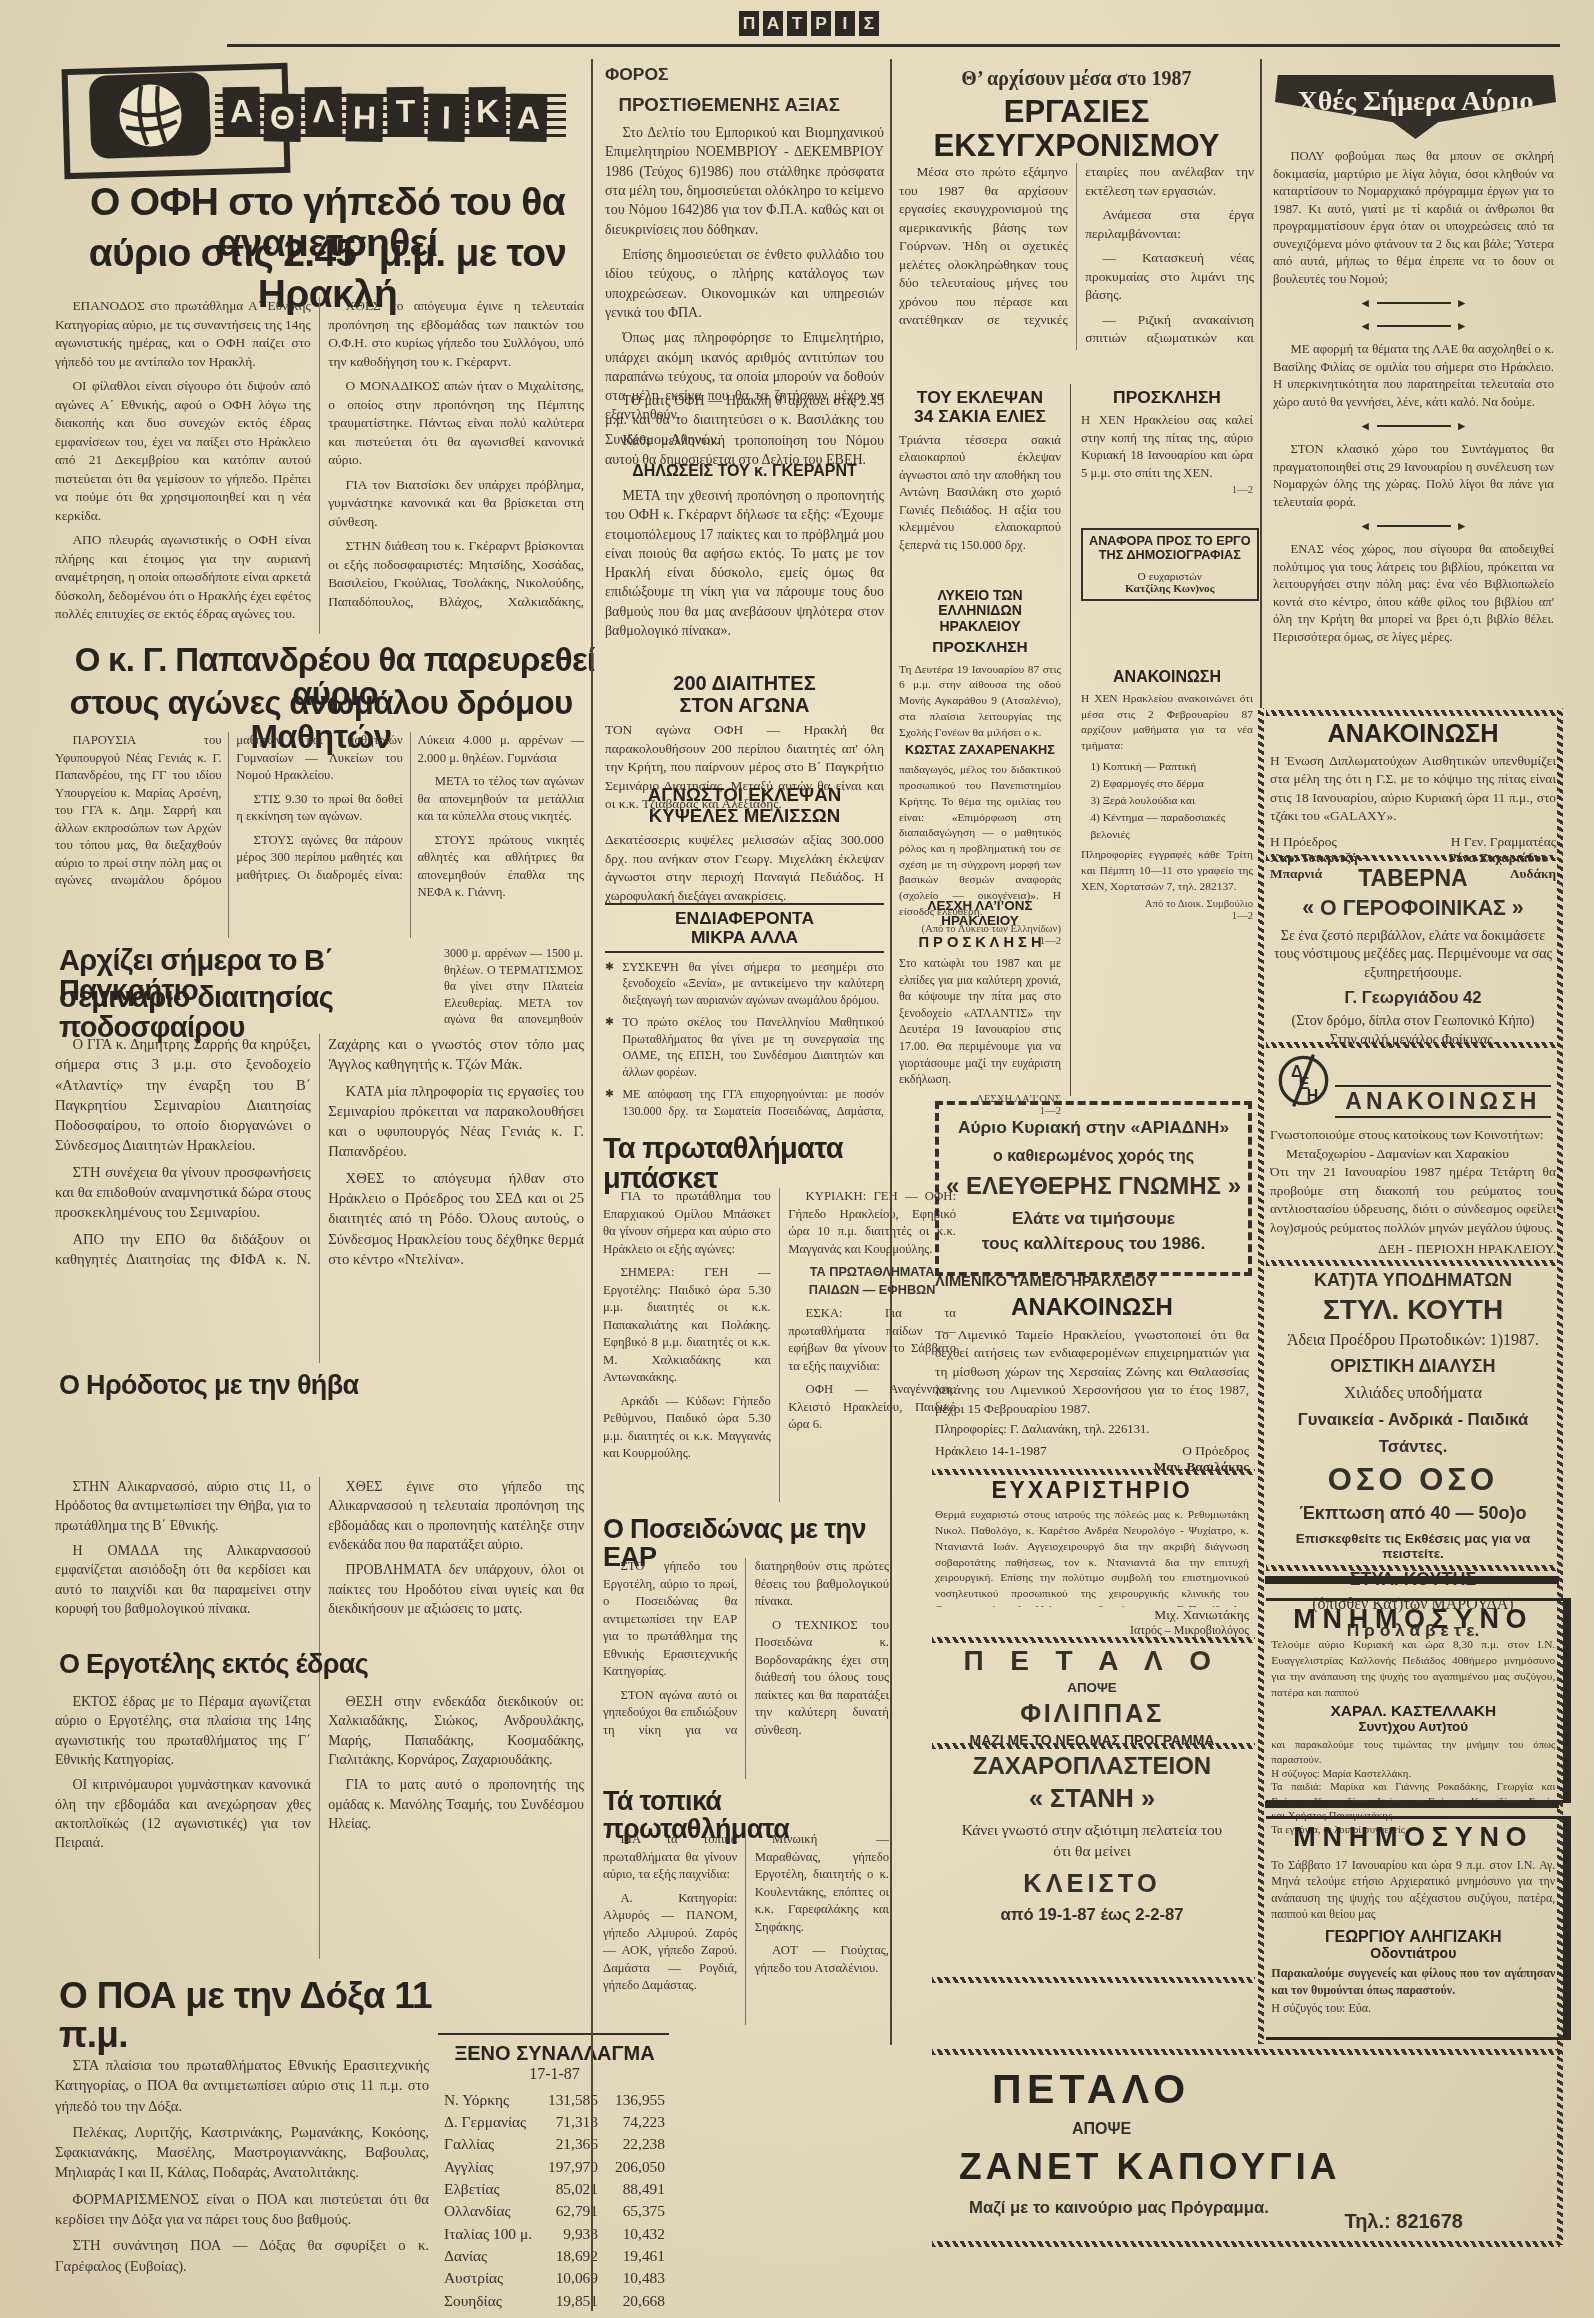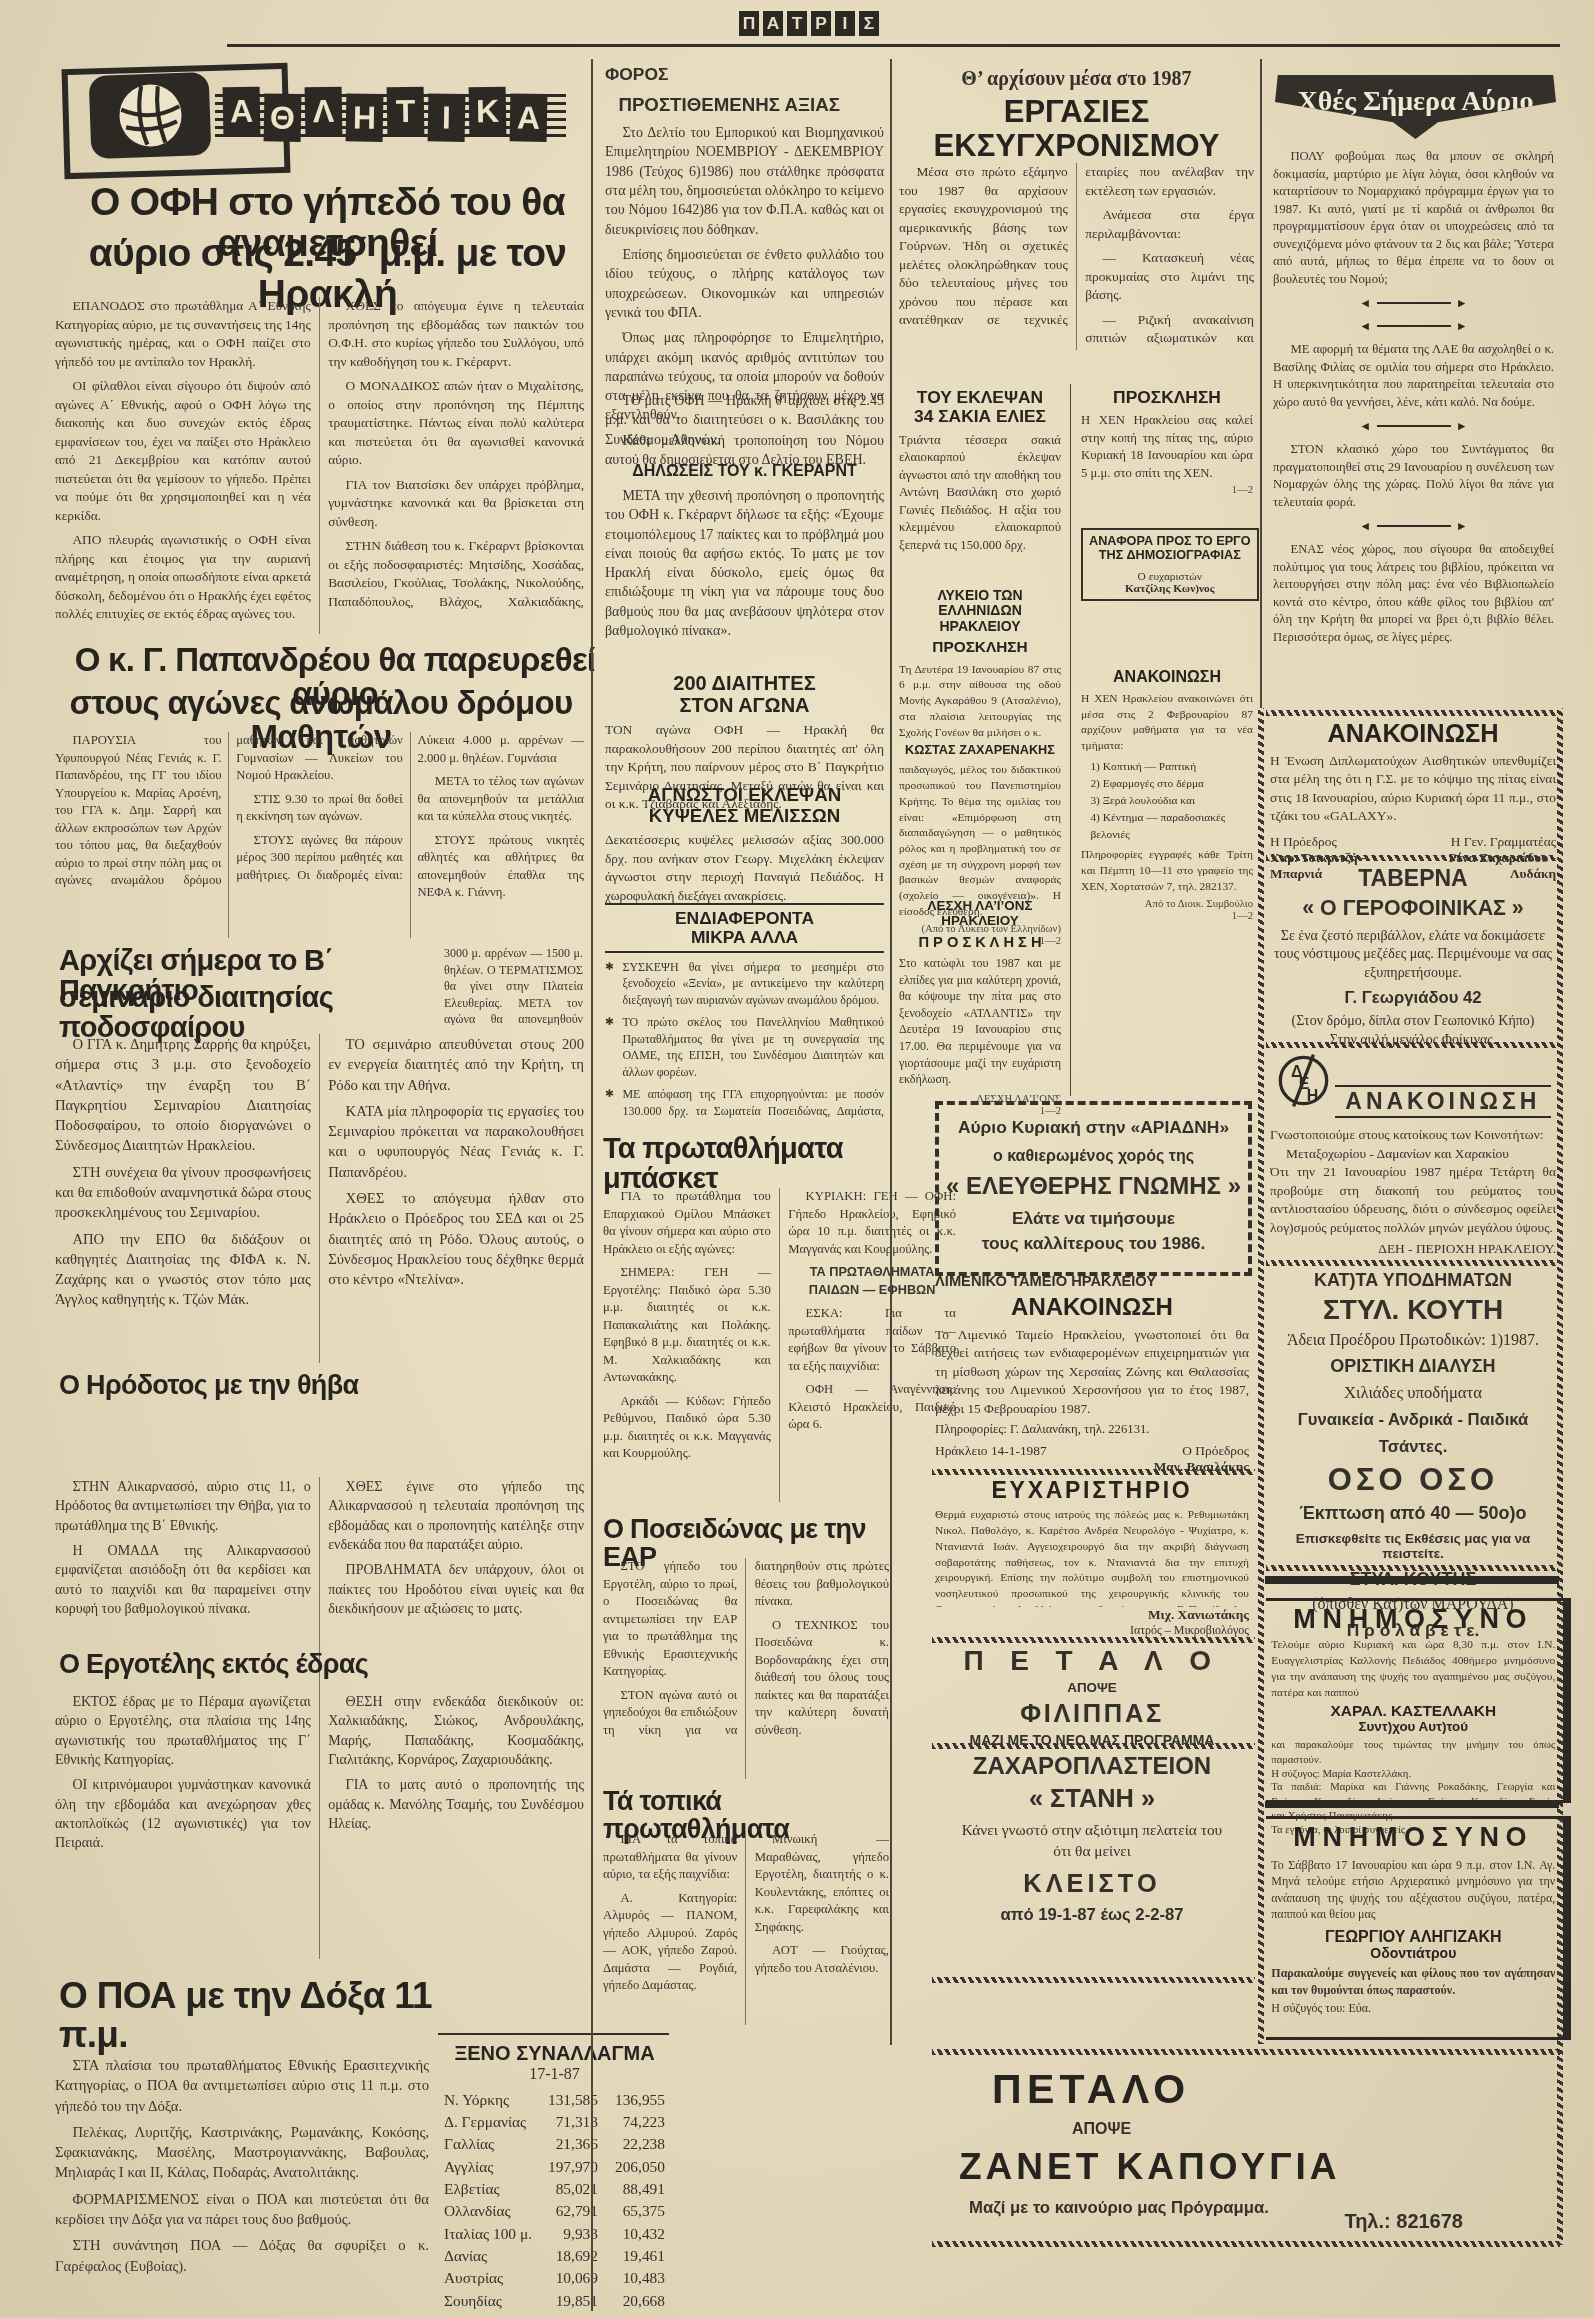--- a/index.html
+++ b/index.html
@@ -99,21 +99,20 @@
   </div>
 
   <div class="headline-left abs" style="left:59px;top:945px;width:374px;font-size:29px;">Αρχίζει σήμερα το Β΄ Παγκρήτιο</div>
   <div class="headline-left abs" style="left:59px;top:982px;width:374px;font-size:29px;">σεμινάριο διαιτησίας ποδοσφαίρου</div>
   <div class="body-text abs" style="left:444px;top:945px;width:139px;height:80px;font-size:12px;">3000 μ. αρρένων — 1500 μ. θηλέων. Ο ΤΕΡΜΑΤΙΣΜΟΣ θα γίνει στην Πλατεία Ελευθερίας. ΜΕΤΑ τον αγώνα θα απονεμηθούν στους νικητές μετάλλια και αναμνηστικά διπλώματα.</div>
 
   <div class="body-text cols2 abs" style="left:55px;top:1034px;width:529px;height:329px;font-size:14.7px;">
     <p>Ο ΓΓΑ κ. Δημήτρης Σαρρής θα κηρύξει, σήμερα στις 3 μ.μ. στο ξενοδοχείο «Ατλαντίς» την έναρξη του Β΄ Παγκρητίου Σεμιναρίου Διαιτησίας Ποδοσφαίρου, το οποίο διοργανώνει ο Σύνδεσμος Διαιτητών Ηρακλείου.</p>
     <p>ΣΤΗ συνέχεια θα γίνουν προσφωνήσεις και θα επιδοθούν αναμνηστικά δώρα στους προσκεκλημένους του Σεμιναρίου.</p>
     <p>ΑΠΟ την ΕΠΟ θα διδάξουν οι καθηγητές Διαιτησίας της ΦΙΦΑ κ. Ν. Ζαχάρης και ο γνωστός στον τόπο μας Άγγλος καθηγητής κ. Τζών Μάκ.</p>
-    <p>ΤΟ σεμινάριο απευθύνεται στους 200 εν ενεργεία διαιτητές από την Κρήτη, τη Ρόδο και την Αθήνα.</p>
     <p>ΚΑΤΑ μία πληροφορία τις εργασίες του Σεμιναρίου πρόκειται να παρακολουθήσει και ο υφυπουργός Νέας Γενιάς κ. Γ. Παπανδρέου.</p>
     <p>ΧΘΕΣ το απόγευμα ήλθαν στο Ηράκλειο ο Πρόεδρος του ΣΕΔ και οι 25 διαιτητές από τη Ρόδο. Όλους αυτούς, ο Σύνδεσμος Ηρακλείου τους δέχθηκε θερμά στο κέντρο «Ντελίνα».</p>
   </div>
 
   <div class="headline-left abs" style="left:59px;top:1371px;width:314px;font-size:27px;">Ο Ηρόδοτος με την θήβα</div>
   <div class="body-text cols2 abs" style="left:55px;top:1477px;width:529px;height:233px;font-size:14px;">
     <p>ΣΤΗΝ Αλικαρνασσό, αύριο στις 11, ο Ηρόδοτος θα αντιμετωπίσει την Θήβα, για το πρωτάθλημα της Β΄ Εθνικής.</p>
     <p>Η ΟΜΑΔΑ της Αλικαρνασσού εμφανίζεται αισιόδοξη ότι θα κερδίσει και αυτό το παιχνίδι και θα παραμείνει στην κορυφή του βαθμολογικού πίνακα.</p>
     <p>ΧΘΕΣ έγινε στο γήπεδο της Αλικαρνασσού η τελευταία προπόνηση της εβδομάδας και ο προπονητής κατέληξε στην ενδεκάδα που θα παρατάξει αύριο.</p>
     <p>ΠΡΟΒΛΗΜΑΤΑ δεν υπάρχουν, όλοι οι παίκτες του Ηροδότου είναι υγιείς και θα διεκδικήσουν με αξιώσεις το ματς.</p>
@@ -356,21 +355,21 @@
         <span style="display:block;font-weight:700;">Μαν. Βασιλάκης</span>
       </span>
     </div>
   </div>
 
   <div class="zz" style="left:932px;top:1469px;width:323px;"></div>
 
   <div class="abs" style="left:935px;top:1478px;width:314px;">
     <div class="subhead" style="font-size:23px;letter-spacing:2.7px;">ΕΥΧΑΡΙΣΤΗΡΙΟ</div>
     <div class="body-text" style="font-size:11.4px;margin-top:4px;height:100px;">Θερμά ευχαριστώ στους ιατρούς της πόλεώς μας κ. Ρεθυμιωτάκη Νικολ. Παθολόγο, κ. Καρέτσο Ανδρέα Νευρολόγο - Ψυχίατρο, κ. Ντανιαντά Ιωάν. Αγγειοχειρουργό δια την ακριβή διάγνωση σοβαροτάτης παθήσεως, τον κ. Ντανιαντά δια την επιτυχή χειρουργική. Επίσης την πολύτιμο συμβολή του επιστημονικού νοσηλευτικού προσωπικού της χειρουργικής κλινικής του Θεραπευτηρίου «Απολλώνιο» και ιδιαιτέρως του κ. Γ. Πετρίδη. Δεν παραλείπω να τονίσω την άρτια νοσηλευτική λειτουργικότητα από πάσης πλευράς του Θεραπευτηρίου.</div>
-    <div style="text-align:right;font-weight:700;font-size:13.4px;">Μιχ. Χανιωτάκης</div>
+    <div style="text-align:right;font-weight:400;font-size:13.4px;">Μιχ. Χανιωτάκης</div>
     <div style="text-align:right;font-size:12px;">Ιατρός – Μικροβιολόγος</div>
   </div>
 
   <div class="zz" style="left:932px;top:1637px;width:323px;"></div>
 
   <div class="abs ad-center" style="left:935px;top:1645px;width:314px;">
     <div style="font:700 28px 'Liberation Sans',sans-serif;letter-spacing:9.4px;">Π Ε Τ Α Λ Ο</div>
     <div style="font:700 13.4px 'Liberation Sans',sans-serif;margin-top:2.7px;">ΑΠΟΨΕ</div>
     <div style="font:700 25.4px 'Liberation Sans',sans-serif;margin-top:4px;letter-spacing:2.7px;">ΦΙΛΙΠΠΑΣ</div>
     <div style="font:700 14px 'Liberation Sans',sans-serif;margin-top:4px;">ΜΑΖΙ ΜΕ ΤΟ ΝΕΟ ΜΑΣ ΠΡΟΓΡΑΜΜΑ</div>

